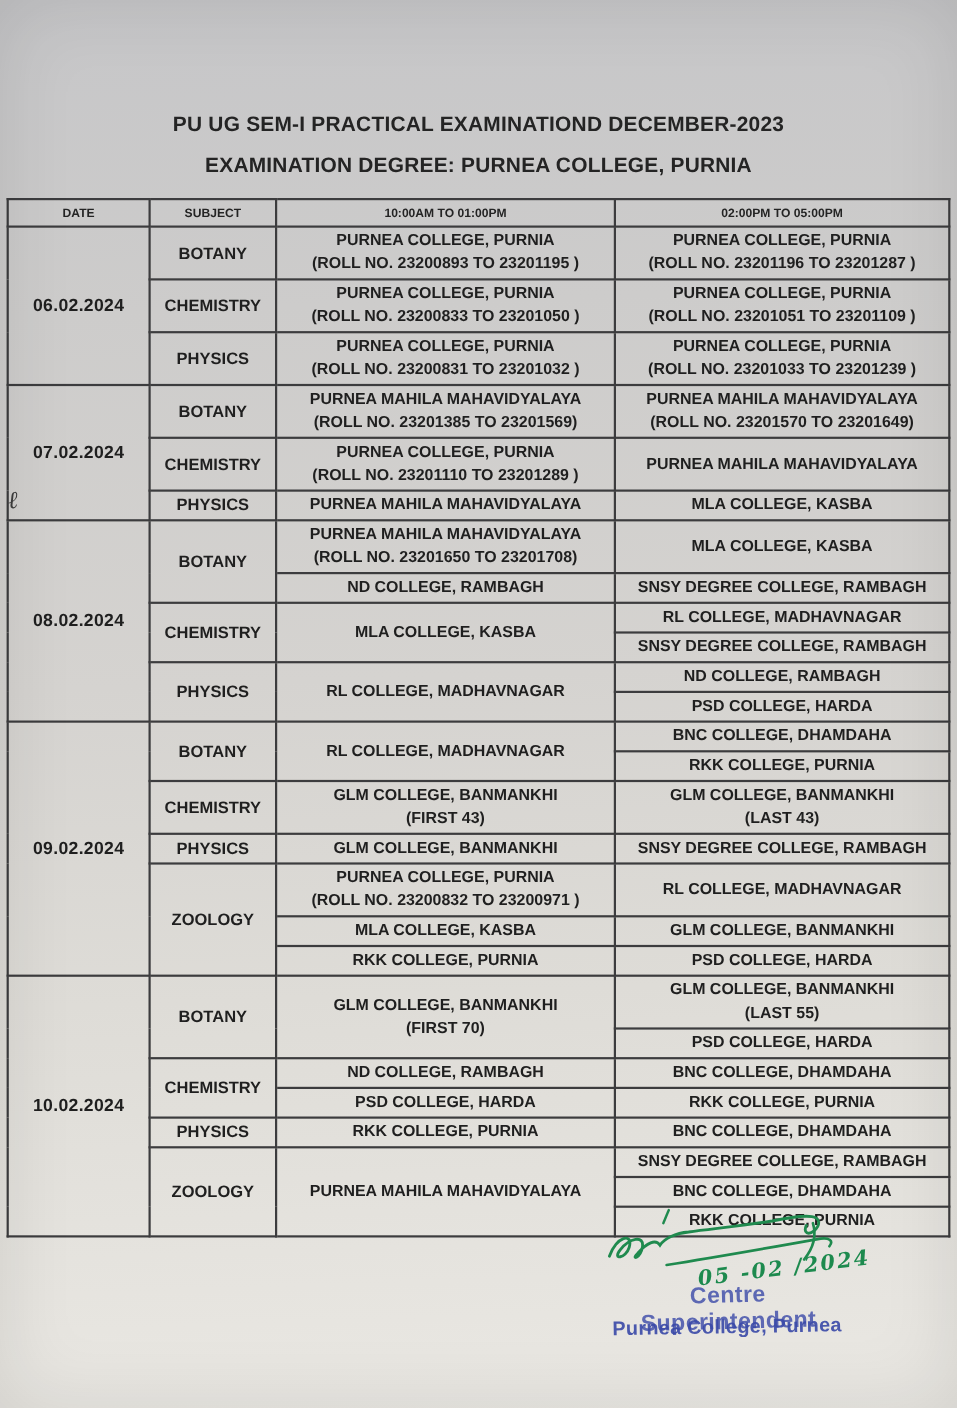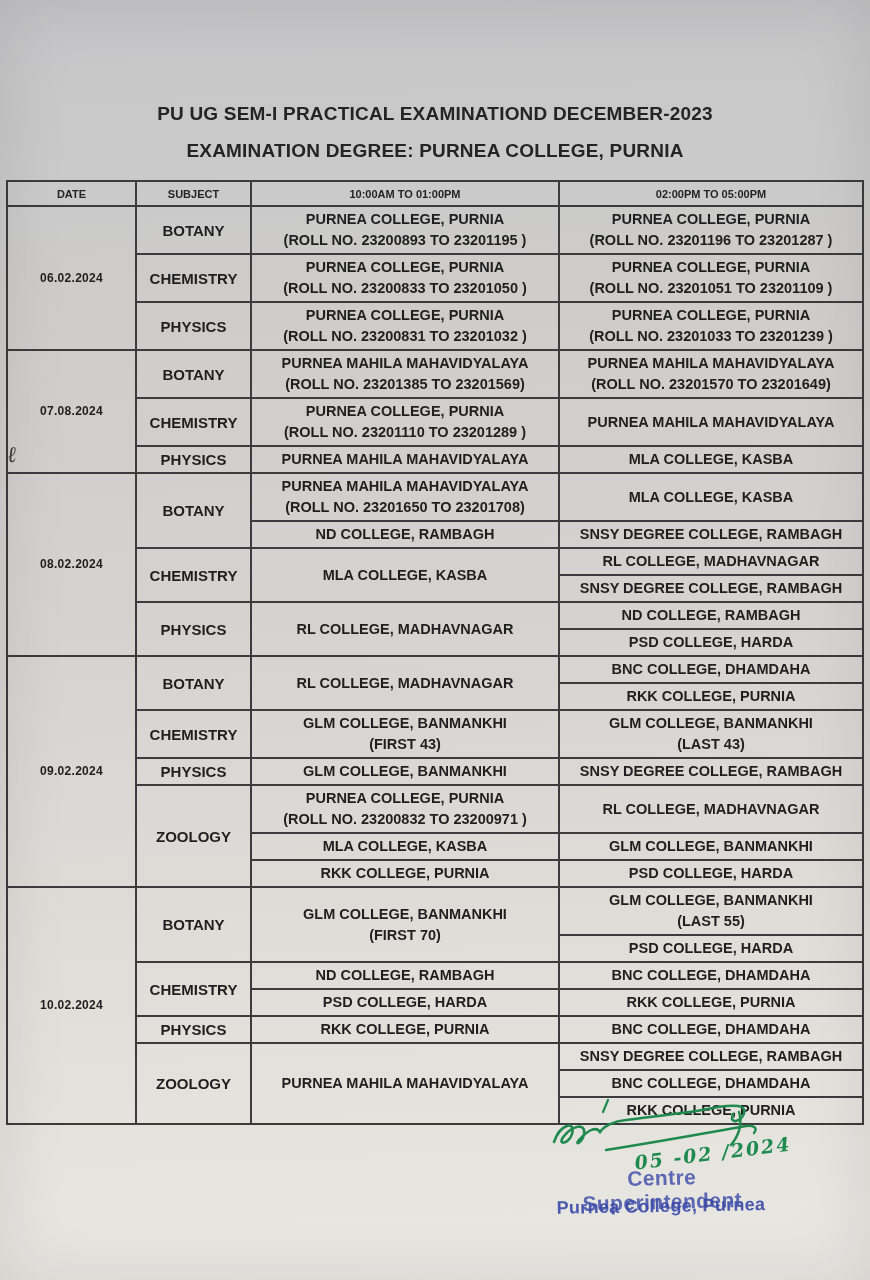--- a/index.html
+++ b/index.html
@@ -50,21 +50,21 @@
     color: #242424;
     padding: 0 2px;
   }
   .schedule td {
     font-size: 14.5px;
     line-height: 21px;
     height: 21px;
     padding: 2px 3px;
     color: #1f1f1f;
   }
-  .schedule td.date { font-size: 12px; letter-spacing: 0.3px; margin-left: 36px; }
+  .schedule td.date { font-size: 16px; letter-spacing: 0.3px; margin-left: 36px; }
   .schedule td.subject { font-size: 15px; }
   .pen-mark {
     position: absolute;
     left: 7px; top: 442px;
     font-family: "DejaVu Serif", serif;
     font-style: italic;
     font-size: 22px;
     color: #3d3d3d;
     transform: rotate(-4deg);
   }
@@ -147,21 +147,21 @@
 (ROLL NO. 23201051 TO 23201109 )</td>
         </tr>
         <tr>
           <td class="subject">PHYSICS</td>
           <td class="venue">PURNEA COLLEGE, PURNIA
 (ROLL NO. 23200831 TO 23201032 )</td>
           <td class="venue">PURNEA COLLEGE, PURNIA
 (ROLL NO. 23201033 TO 23201239 )</td>
         </tr>
         <tr>
-          <td class="date" rowspan="3">07.08.2024</td>
+          <td class="date" rowspan="3">07.02.2024</td>
           <td class="subject">BOTANY</td>
           <td class="venue">PURNEA MAHILA MAHAVIDYALAYA
 (ROLL NO. 23201385 TO 23201569)</td>
           <td class="venue">PURNEA MAHILA MAHAVIDYALAYA
 (ROLL NO. 23201570 TO 23201649)</td>
         </tr>
         <tr>
           <td class="subject">CHEMISTRY</td>
           <td class="venue">PURNEA COLLEGE, PURNIA
 (ROLL NO. 23201110 TO 23201289 )</td>

